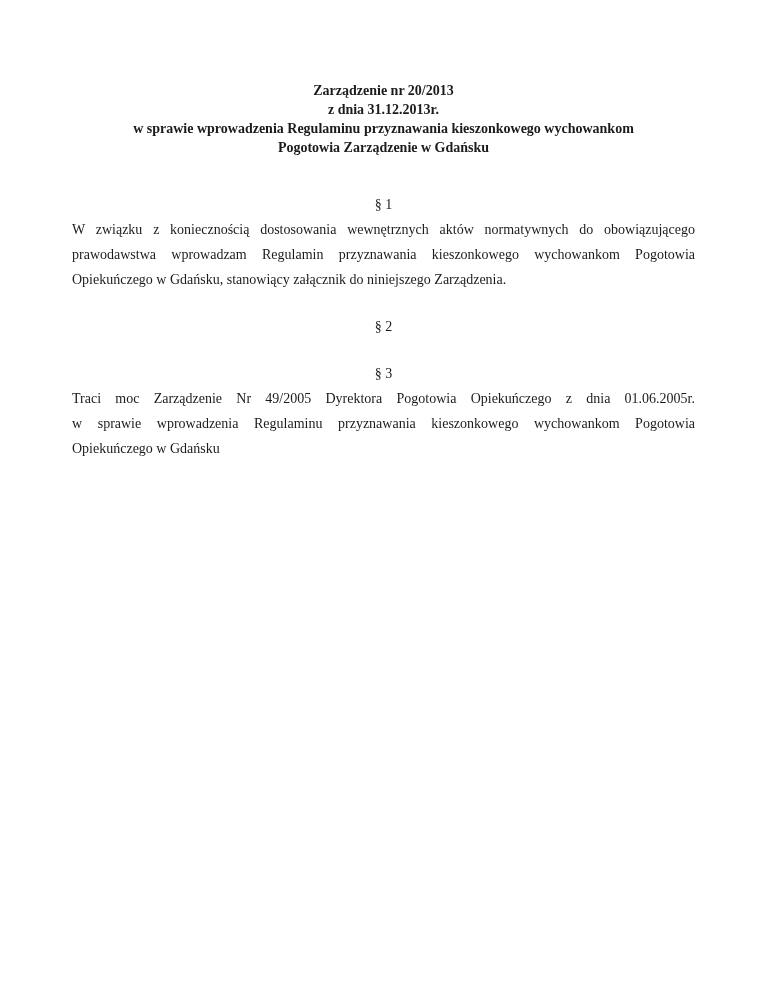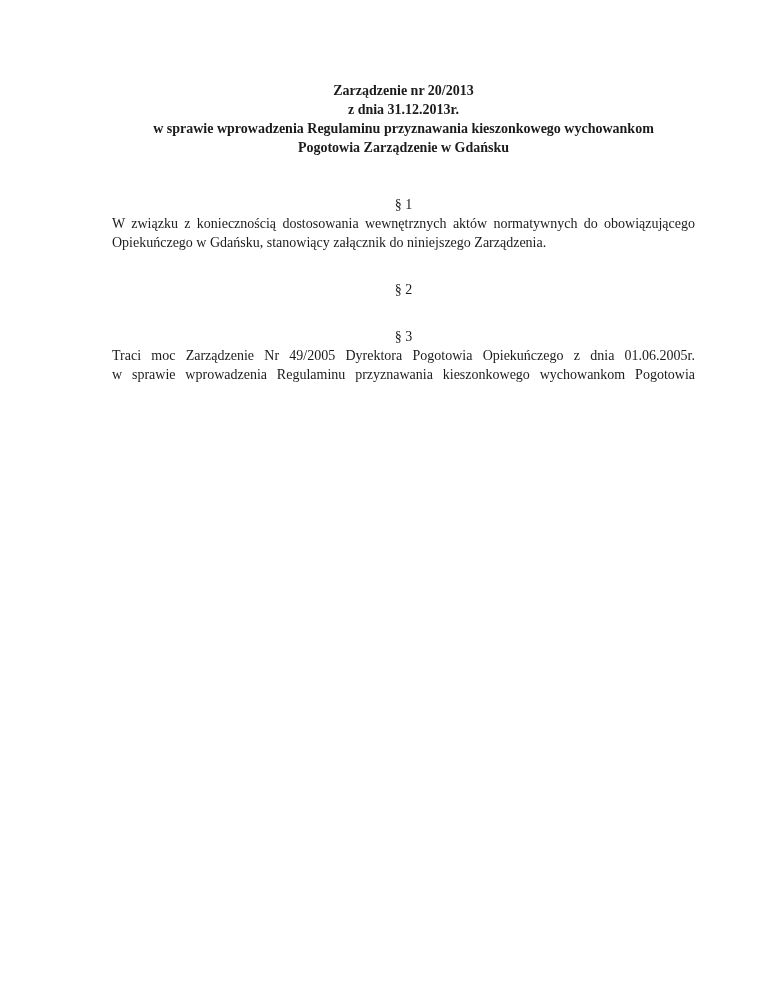--- a/index.html
+++ b/index.html
@@ -9,21 +9,21 @@
   }
   body {
     width: 768px;
     height: 994px;
     overflow: hidden;
   }
   .page {
     box-sizing: border-box;
     width: 768px;
     height: 994px;
-    padding: 81px 73px 0 112px;
+    padding: 81px 73px 0 72px;
     background: #ffffff;
     color: #1b1b1b;
     font-family: "Liberation Serif", "DejaVu Serif", serif;
     font-size: 14px;
     line-height: 19px;
   }
   .doc-title {
     font-weight: bold;
     text-align: center;
   }
@@ -32,20 +32,21 @@
   }
   .section.first {
     margin-top: 38px;
   }
   .section-heading {
     text-align: center;
   }
   .para-line {
     text-align: justify;
     text-align-last: justify;
+    margin-top: 6px;
   }
   .para-line.last-line {
     text-align: center;
     text-align-last: left;
   }
 </style>
 </head>
 <body>
 
 <div class="page">
@@ -54,29 +55,31 @@
     <div>Zarządzenie nr 20/2013</div>
     <div>z dnia 31.12.2013r.</div>
     <div>w sprawie wprowadzenia Regulaminu przyznawania kieszonkowego wychowankom</div>
     <div>Pogotowia Zarządzenie w Gdańsku</div>
   </div>
 
   <div class="section first">
     <div class="section-heading">§ 1</div>
     <div class="para">
       <div class="para-line">W związku z koniecznością dostosowania wewnętrznych aktów normatywnych do obowiązującego</div>
+      <div class="para-line">prawodawstwa wprowadzam Regulamin przyznawania kieszonkowego wychowankom Pogotowia</div>
       <div class="para-line last-line">Opiekuńczego w Gdańsku, stanowiący załącznik do niniejszego Zarządzenia.</div>
     </div>
   </div>
 
   <div class="section">
     <div class="section-heading">§ 2</div>
   </div>
 
   <div class="section">
     <div class="section-heading">§ 3</div>
     <div class="para">
       <div class="para-line">Traci moc Zarządzenie Nr 49/2005 Dyrektora Pogotowia Opiekuńczego z dnia 01.06.2005r.</div>
       <div class="para-line">w sprawie wprowadzenia Regulaminu przyznawania kieszonkowego wychowankom Pogotowia</div>
+      <div class="para-line last-line">Opiekuńczego w Gdańsku</div>
     </div>
   </div>
 
 </div>
 
 </body></html>

